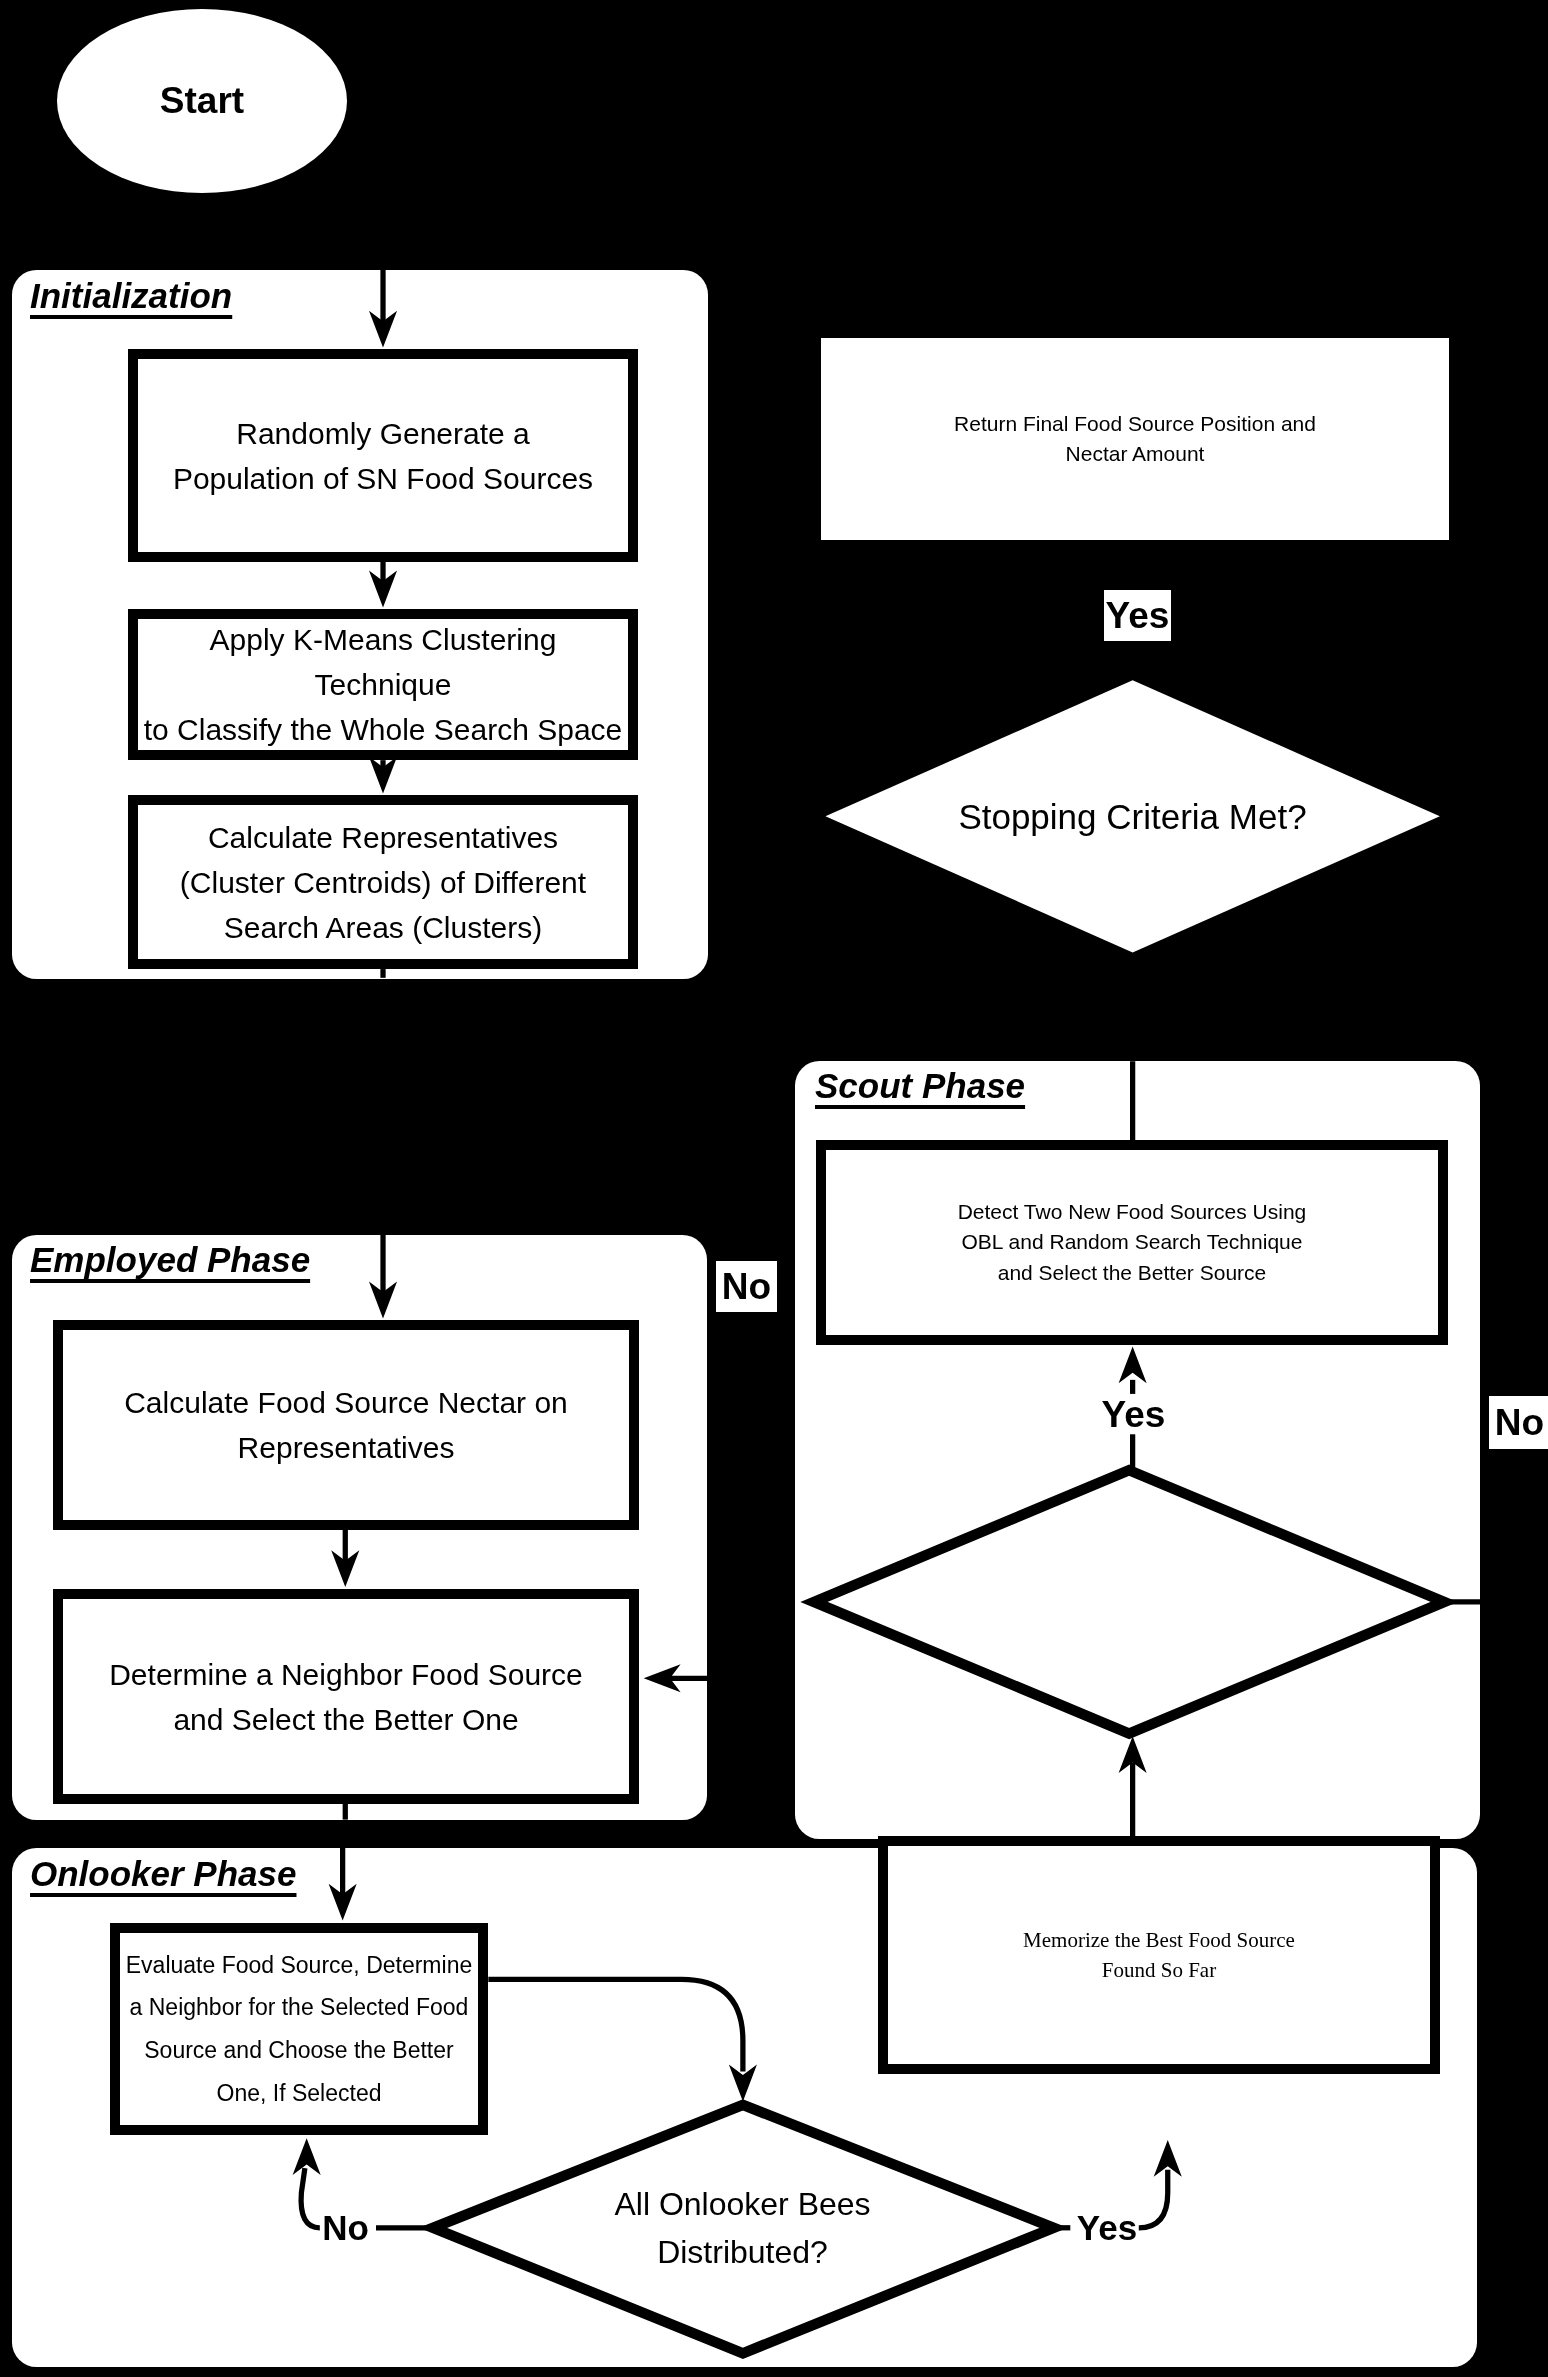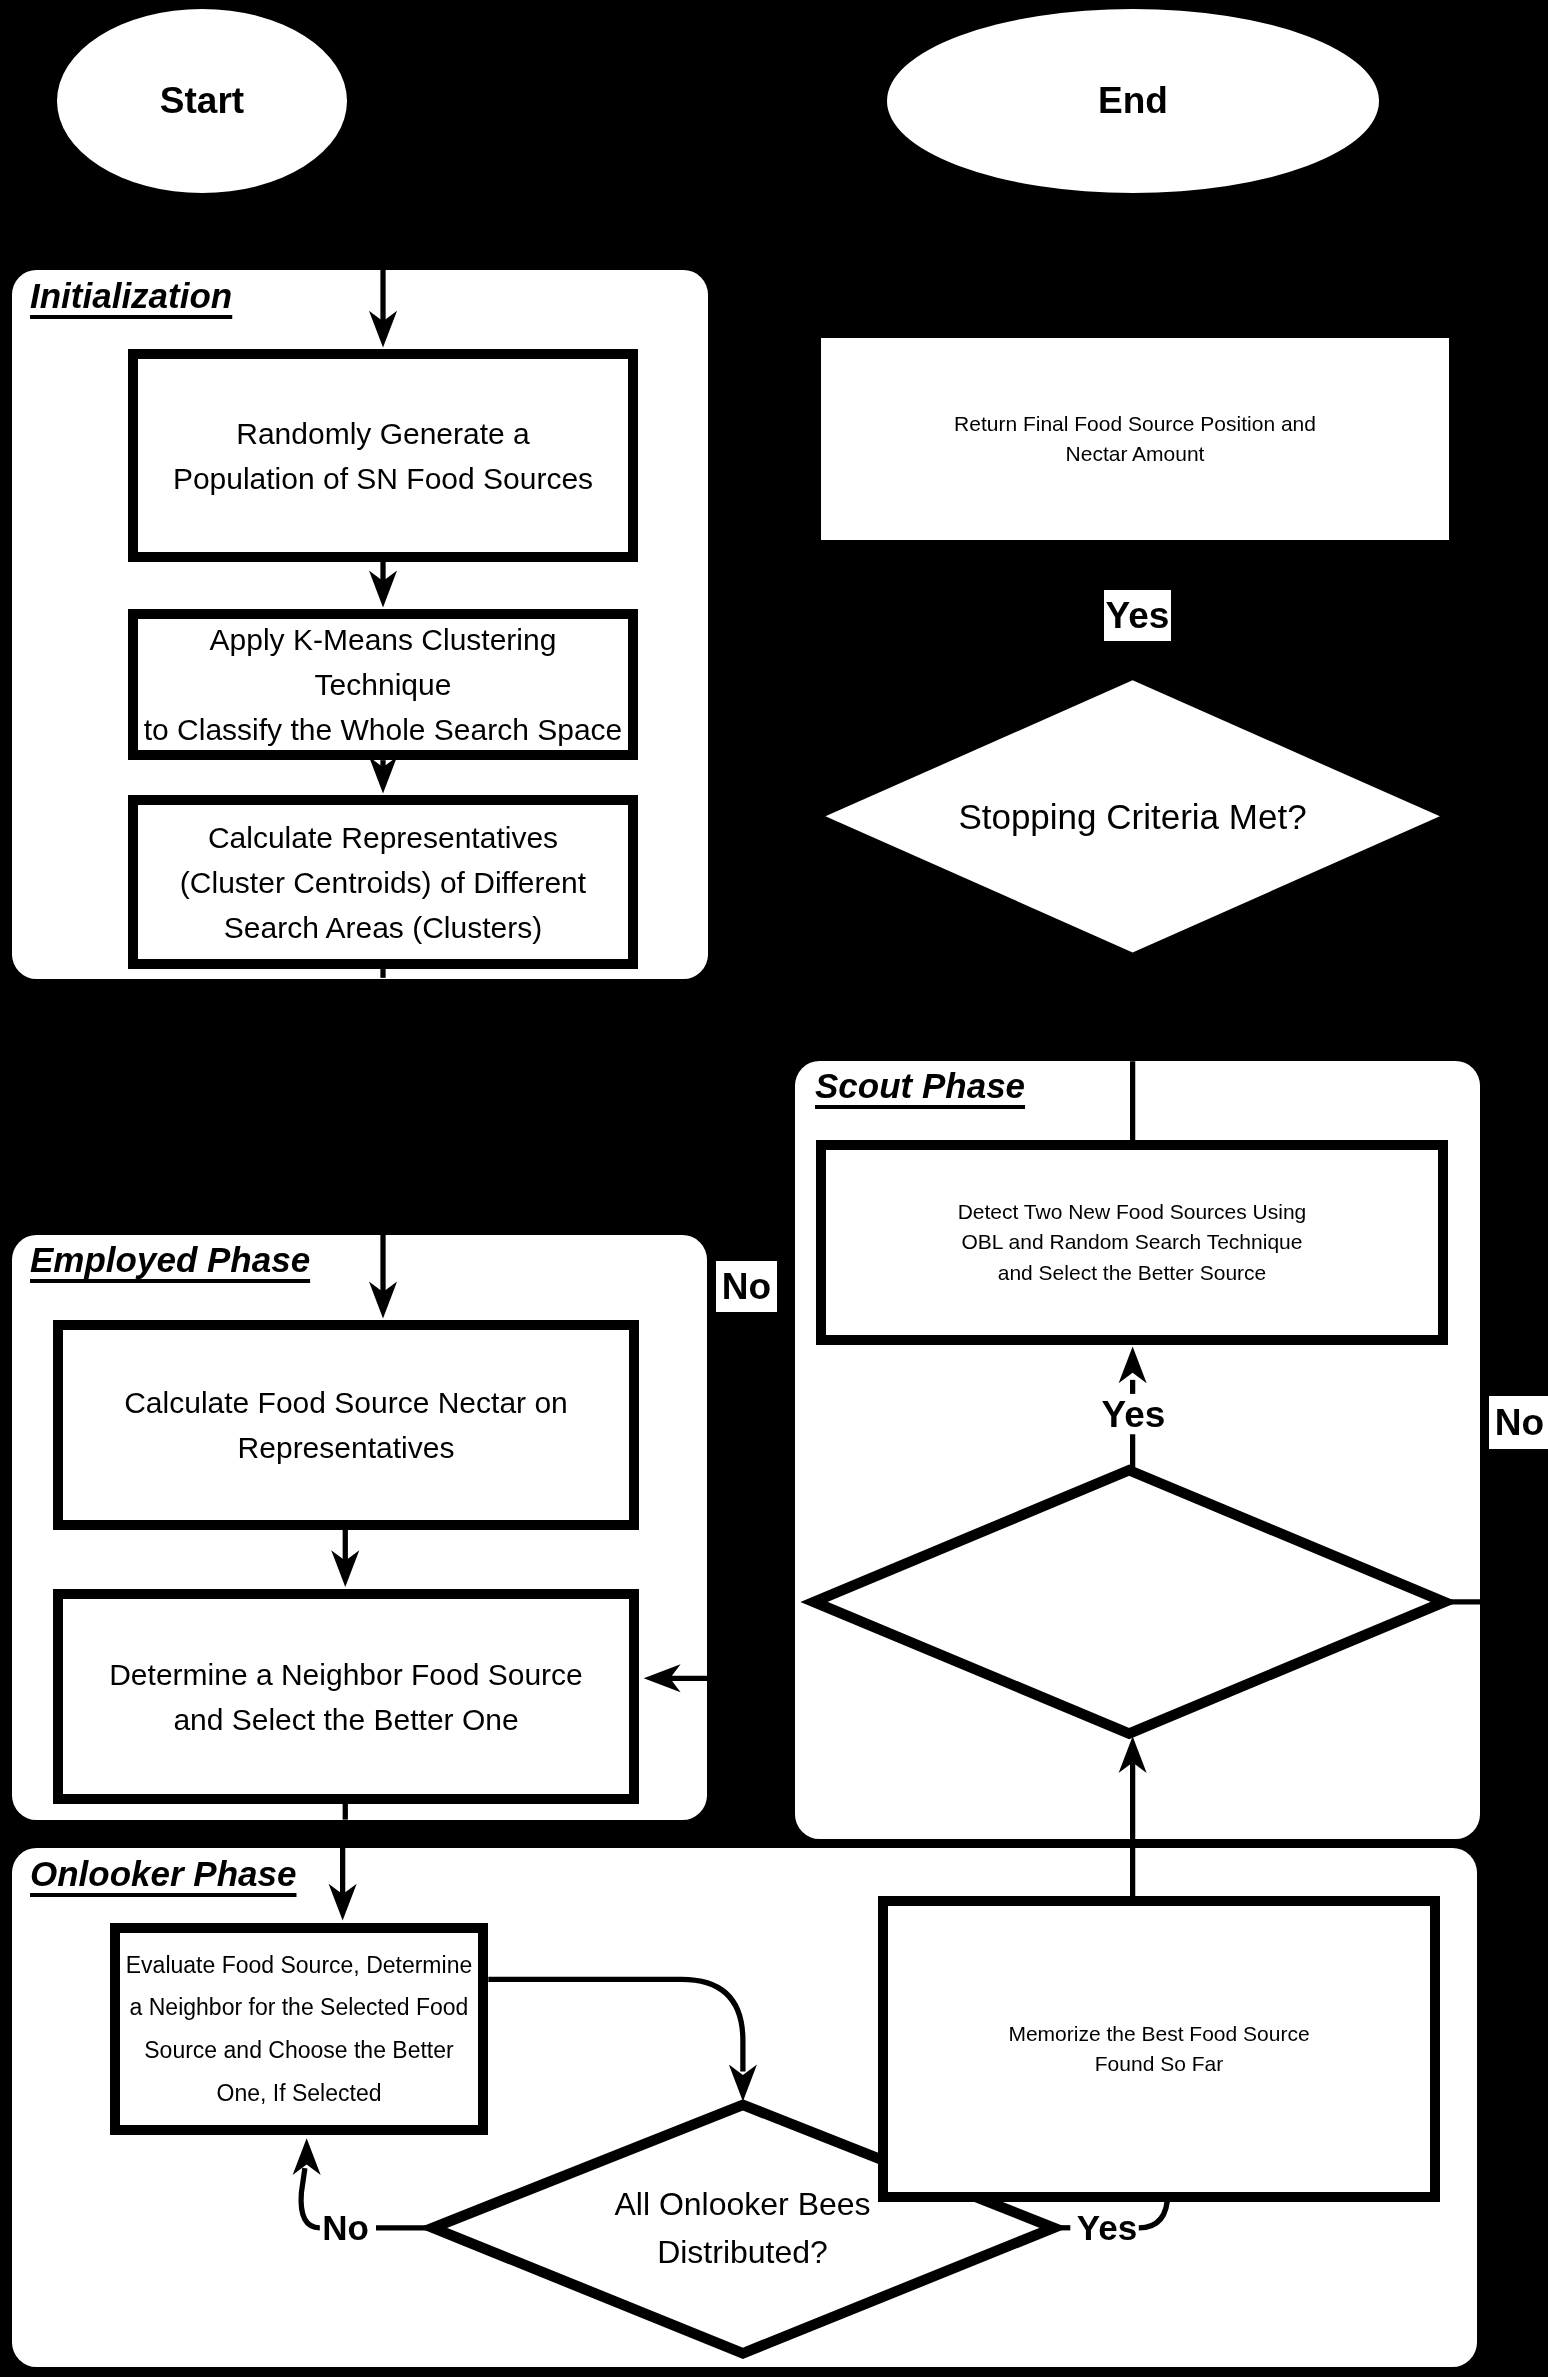--- a/index.html
+++ b/index.html
@@ -75,21 +75,20 @@
     <path d="M 1297 2538 Q 1330 2538 1330 2498 L 1330 2472" fill="none" stroke="#000" stroke-width="6"></path>
     <polygon points="1330,2438 1314,2480 1330,2468 1346,2480" fill="#000"></polygon>
   </svg>
 
   <div class="seclabel" style="left:30px;top:276px;">Initialization</div>
   <div class="seclabel" style="left:30px;top:1240px;">Employed Phase</div>
   <div class="seclabel" style="left:815px;top:1066px;">Scout Phase</div>
   <div class="seclabel" style="left:30px;top:1854px;">Onlooker Phase</div>
 
   <div class="node ellipse" style="left:57px;top:8.8px;width:290px;height:184px;">Start</div>
-  <div class="node ellipse" style="left:887px;top:8.8px;width:492px;height:184px;">End</div>
 
   <div class="node f38" style="left:821px;top:338px;width:628px;height:202px;">Return Final Food Source Position and
 Nectar Amount</div>
   <div class="node bordered f34" style="left:128px;top:349px;width:510px;height:213px;">Randomly Generate a
 Population of SN Food Sources</div>
   <div class="node bordered f34" style="left:128px;top:609px;width:510px;height:151px;">Apply K-Means Clustering Technique
 to Classify the Whole Search Space</div>
   <div class="node bordered f34" style="left:128px;top:795px;width:510px;height:174px;">Calculate Representatives
 (Cluster Centroids) of Different
 Search Areas (Clusters)</div>
@@ -97,21 +96,21 @@
 Representatives</div>
   <div class="node bordered f34" style="left:53px;top:1589px;width:586px;height:215px;">Determine a Neighbor Food Source
 and Select the Better One</div>
   <div class="node bordered f38" style="left:816px;top:1140px;width:632px;height:205px;">Detect Two New Food Sources Using
 OBL and Random Search Technique
 and Select the Better Source</div>
   <div class="node bordered f28" style="left:110px;top:1923px;width:378px;height:212px;">Evaluate Food Source, Determine
 a Neighbor for the Selected Food
 Source and Choose the Better
 One, If Selected</div>
-  <div class="node bordered f38" style="left:878px;top:1896px;width:562px;height:306px;">Memorize the Best Food Source
+  <div class="node bordered f38" style="left:878px;top:1836px;width:562px;height:238px;font-family:Liberation Serif, serif;">Memorize the Best Food Source
 Found So Far</div>
 
   <div class="node dtext f40" style="left:869px;top:790px;width:527px;height:53px;">Stopping Criteria Met?</div>
   <div class="node dtext f36" style="left:523px;top:2177px;width:439px;height:102px;">All Onlooker Bees
 Distributed?</div>
 
   <div class="edge-label chip" style="left:1104px;top:590px;width:67px;height:51px;">Yes</div>
   <div class="edge-label chip" style="left:716px;top:1261px;width:61px;height:51px;">No</div>
   <div class="edge-label chip" style="left:1489px;top:1396px;width:61px;height:53px;">No</div>
   <div class="edge-label" style="left:1094px;top:1394px;width:79px;height:40px;">Yes</div>

